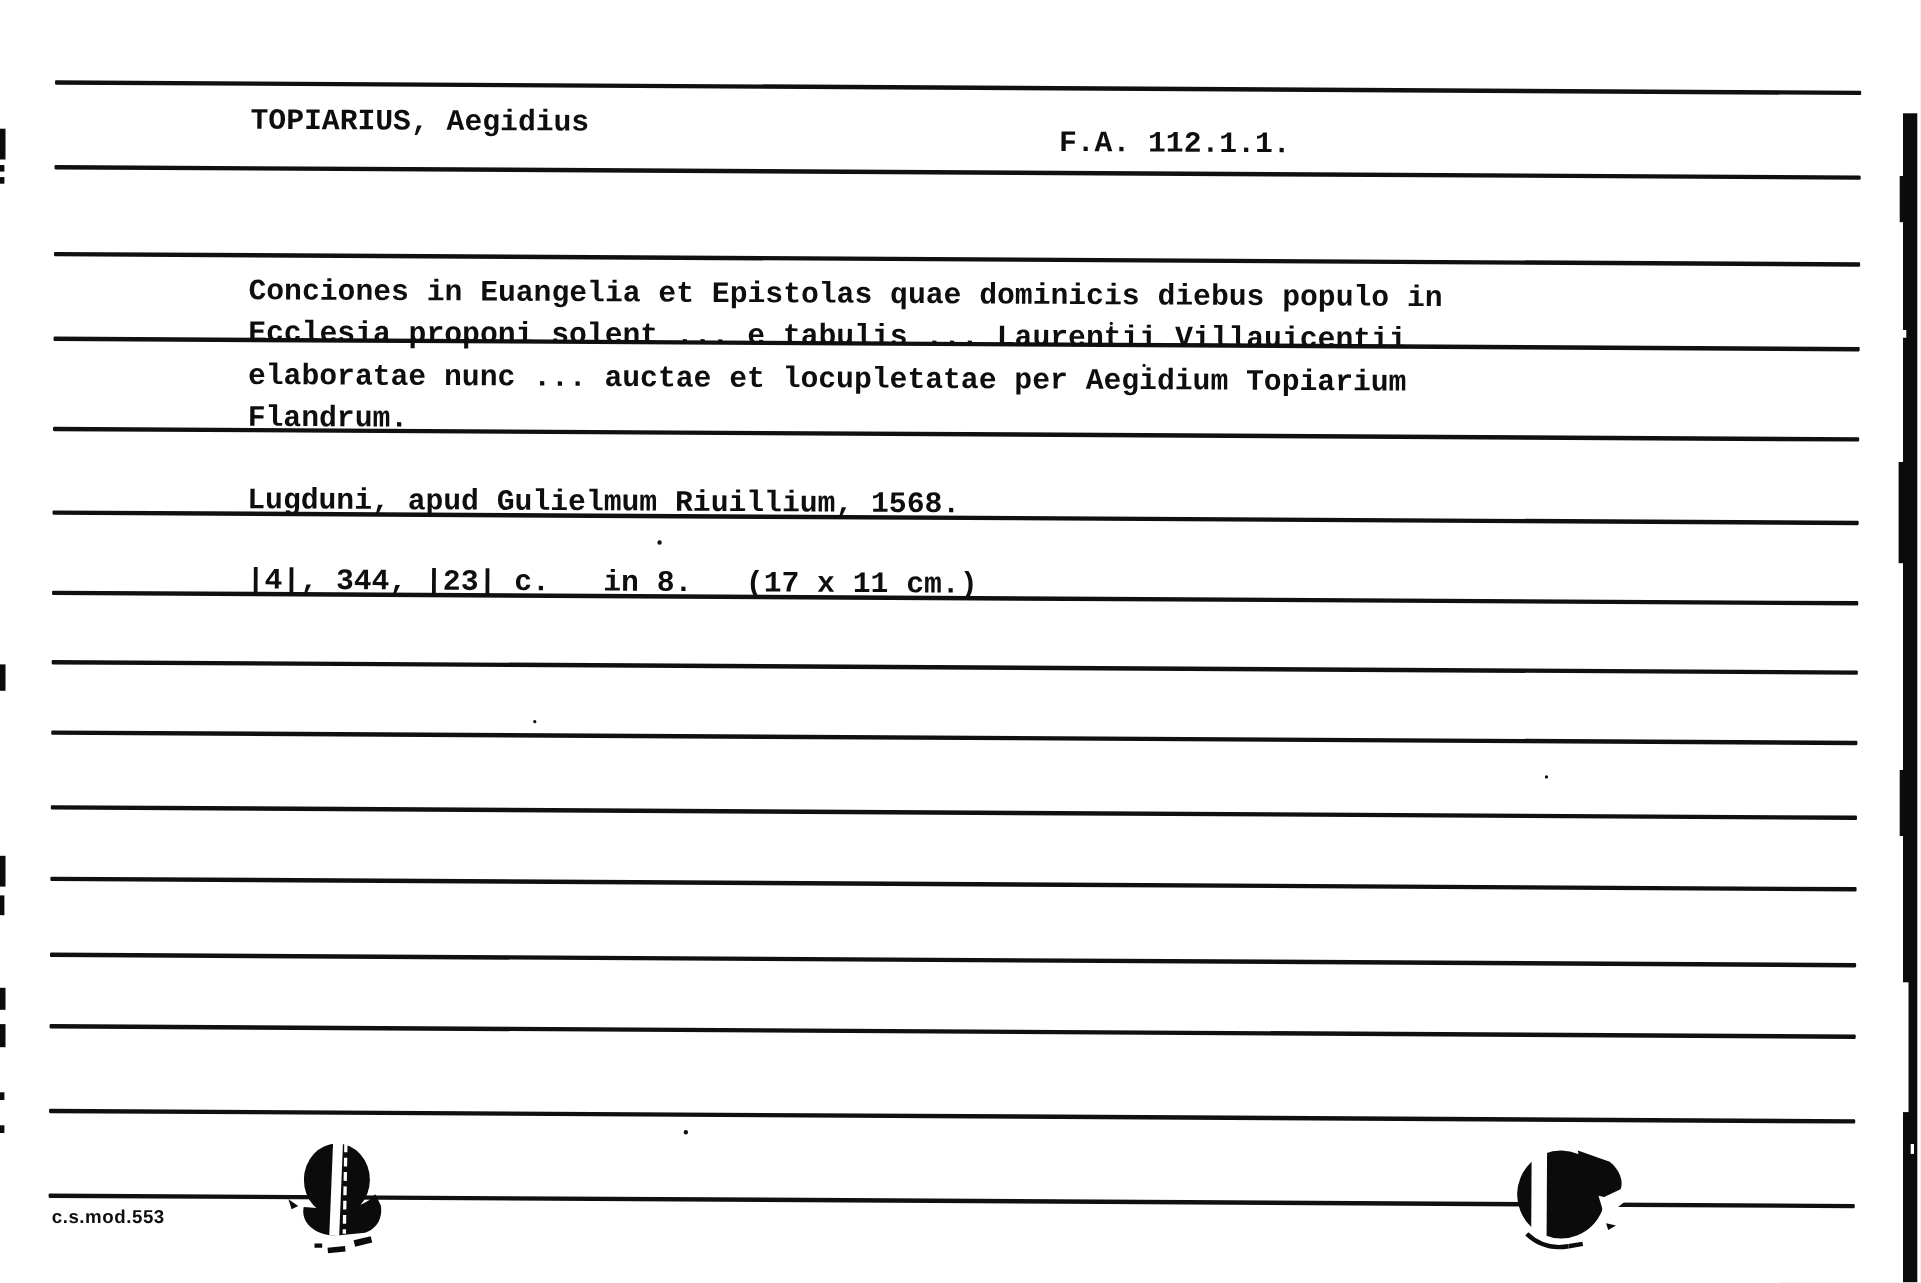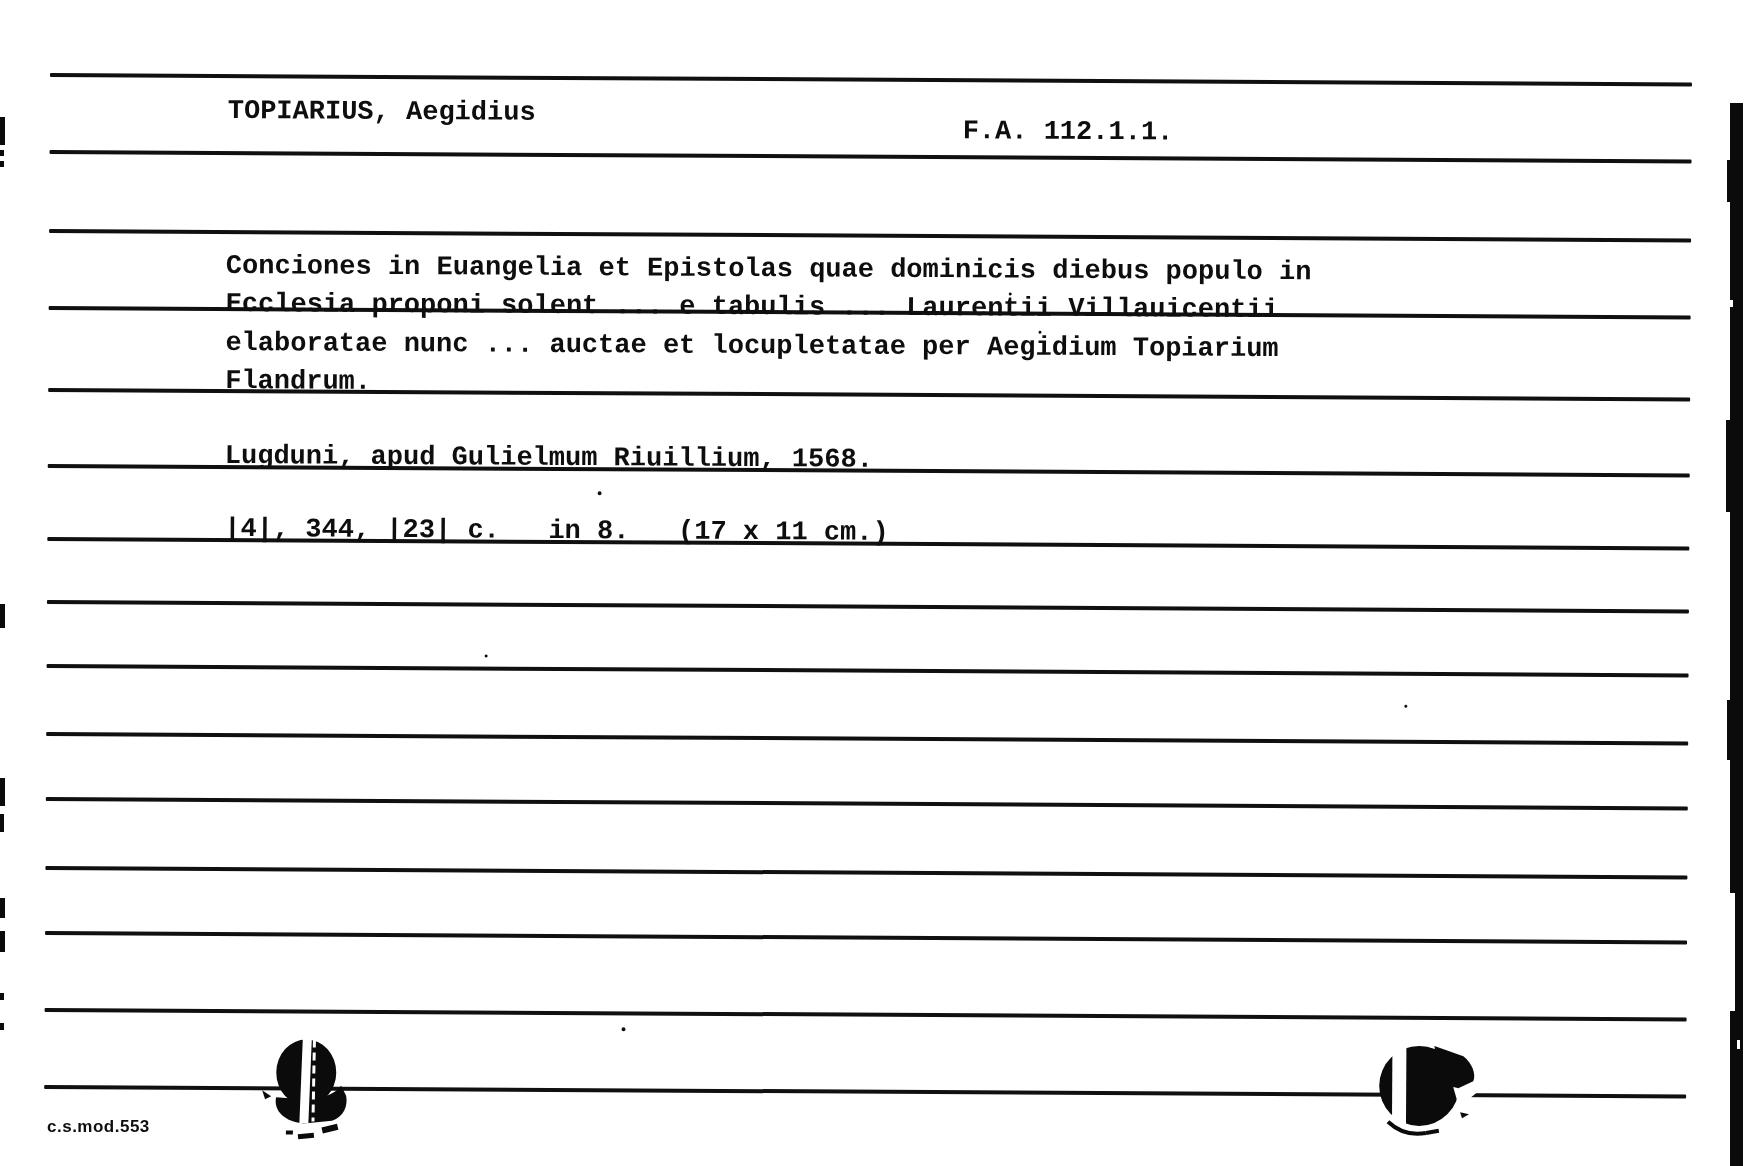--- a/index.html
+++ b/index.html
@@ -100,21 +100,21 @@
       <path d="M66,16 L95,26 C104,33 108,44 105,51 L82,62 L70,40 Z" fill="#0b0b0b"></path>
       <rect x="24" y="16" width="14" height="86" fill="#ffffff"></rect>
       <polygon points="85,57 109,62 91,77" fill="#ffffff"></polygon>
       <path d="M20,92 Q36,107 58,103" stroke="#0b0b0b" stroke-width="4" fill="none"></path>
       <rect x="58" y="100" width="13" height="4" fill="#0b0b0b" transform="rotate(-10 64 102)"></rect>
       <polygon points="92,82 101,84 94,88" fill="#0b0b0b"></polygon>
     </svg>
 
   </div>
 
-  <div class="form-no" style="left:47px;top:1098px;margin-top:20px;">c.s.mod.553</div>
+  <div class="form-no" style="left:47px;top:1098px;">c.s.mod.553</div>
 
   <div id="left-edge-layer">
       <div class="edge-tick" style="top: 117px; height: 28px; width: 5px;"></div>
       <div class="edge-tick" style="top: 150px; height: 6px; width: 4px;"></div>
       <div class="edge-tick" style="top: 161px; height: 6px; width: 4px;"></div>
       <div class="edge-tick" style="top: 604px; height: 24px; width: 5px;"></div>
       <div class="edge-tick" style="top: 778px; height: 28px; width: 5px;"></div>
       <div class="edge-tick" style="top: 814px; height: 18px; width: 4px;"></div>
       <div class="edge-tick" style="top: 898px; height: 20px; width: 5px;"></div>
       <div class="edge-tick" style="top: 931px; height: 21px; width: 5px;"></div>

